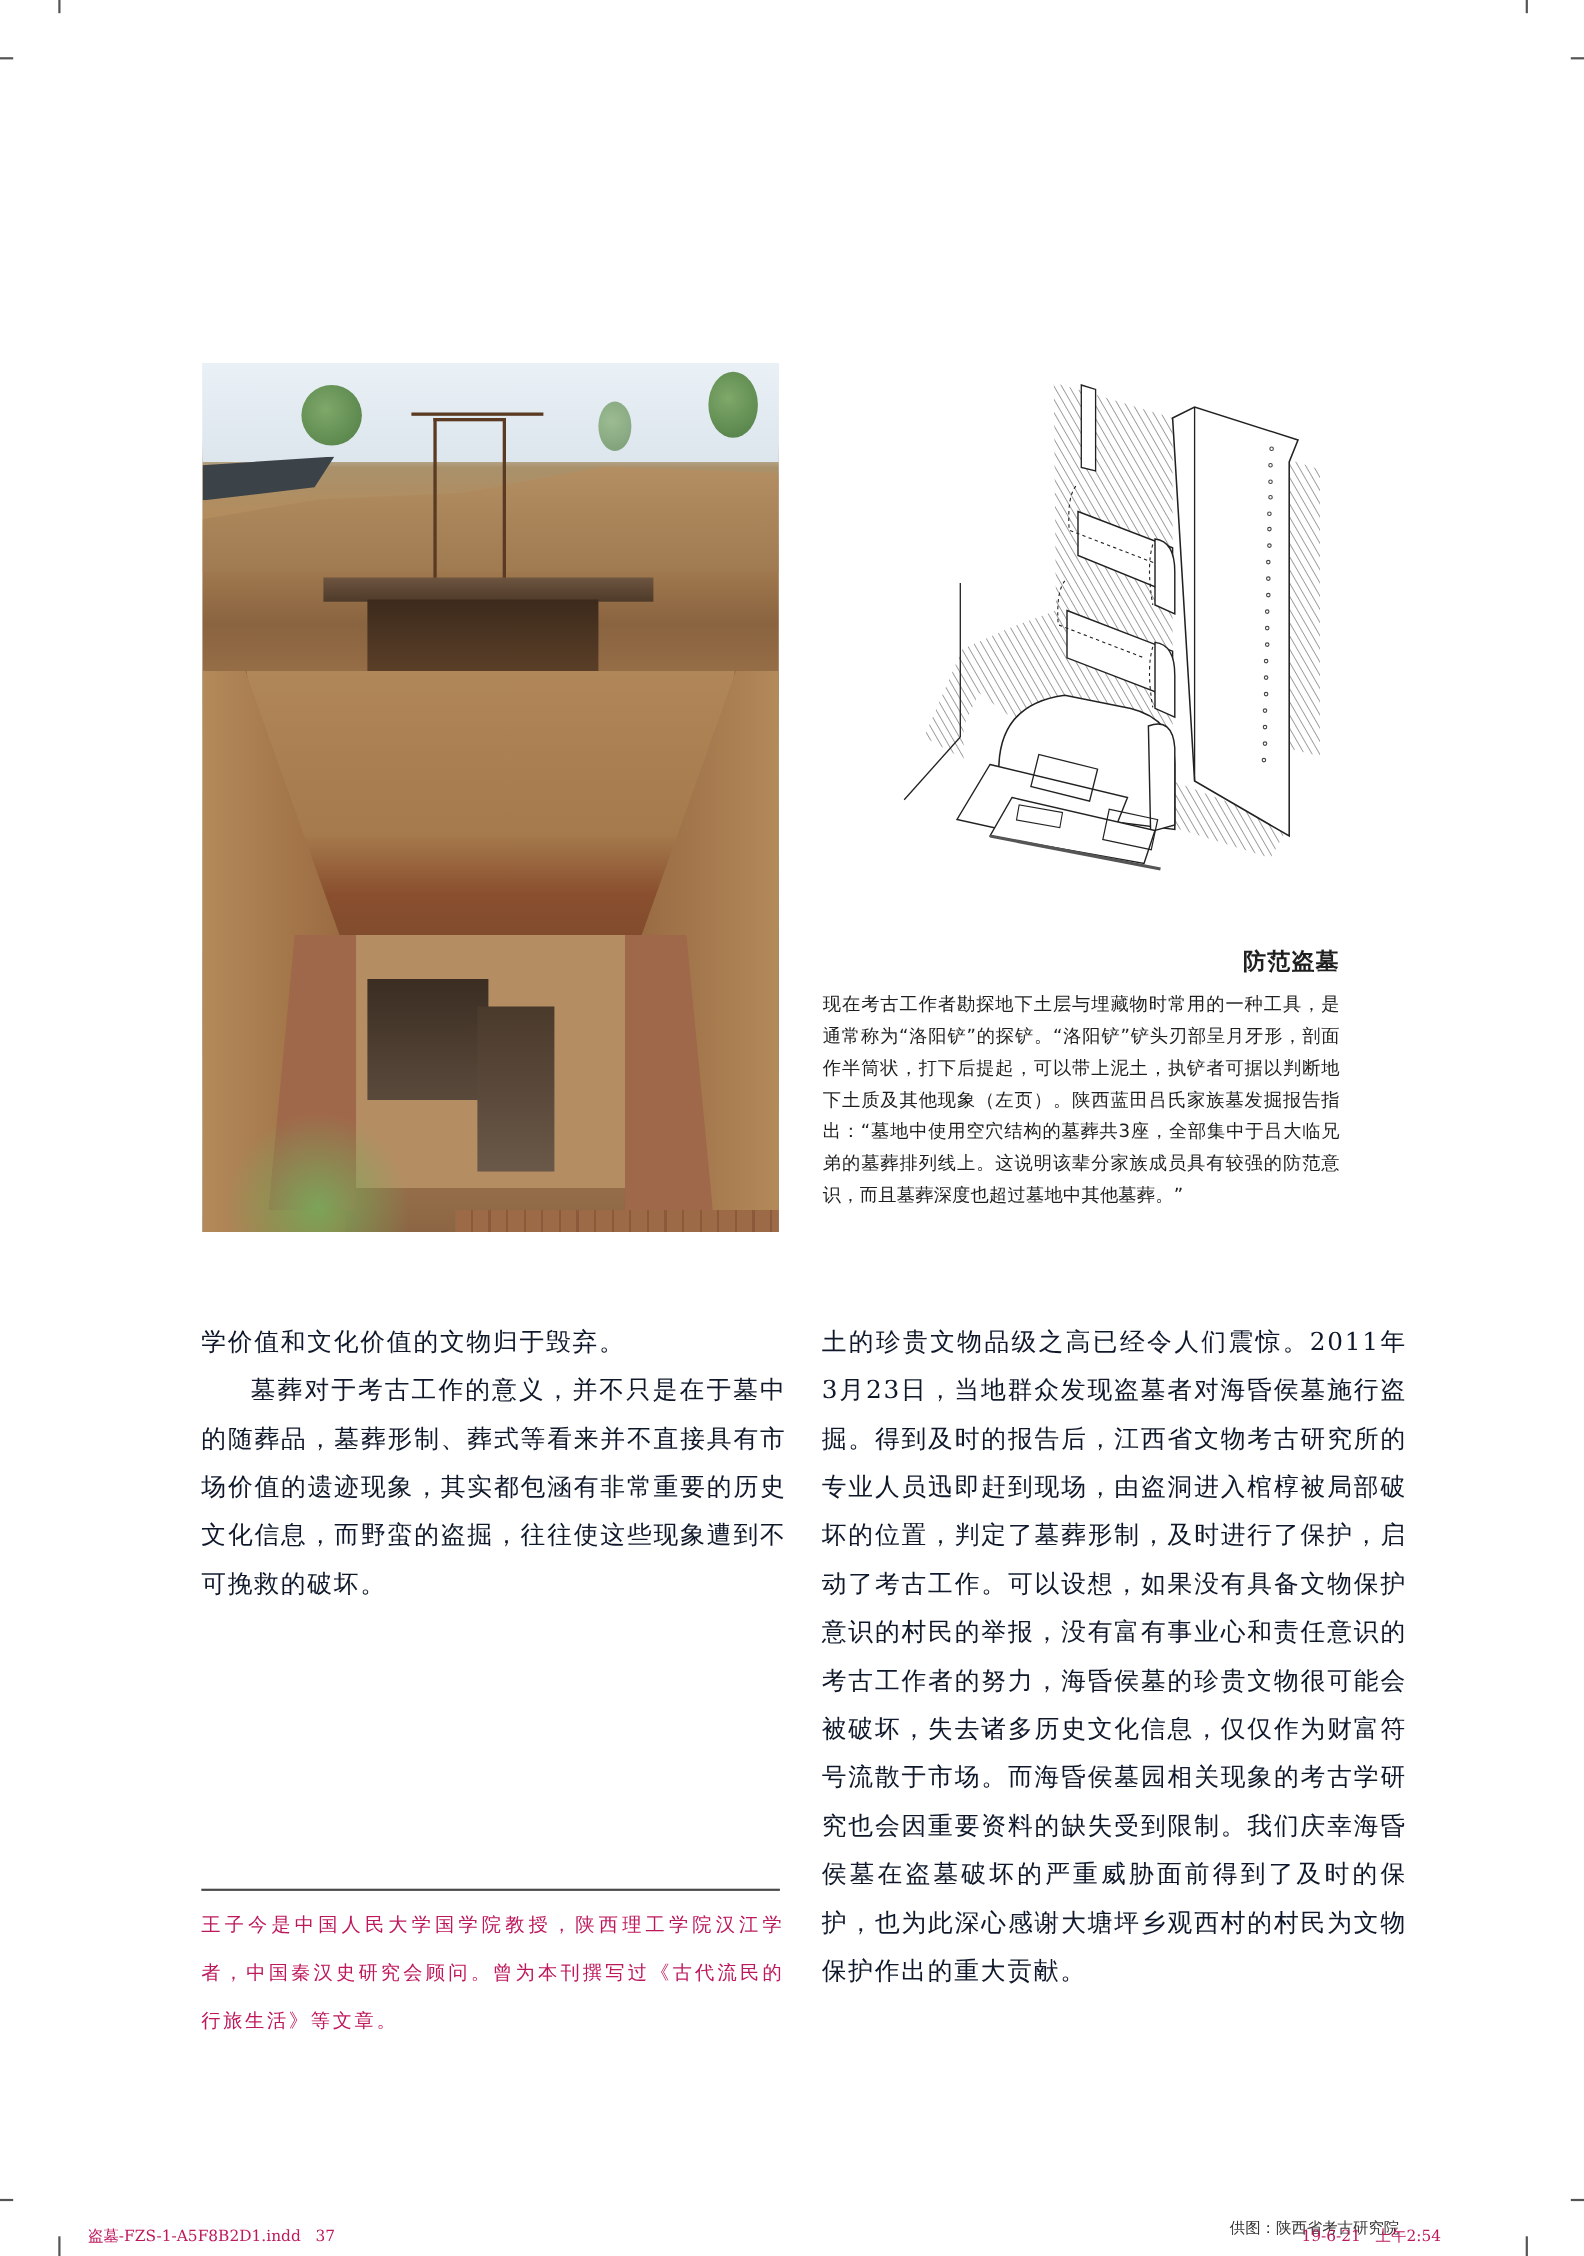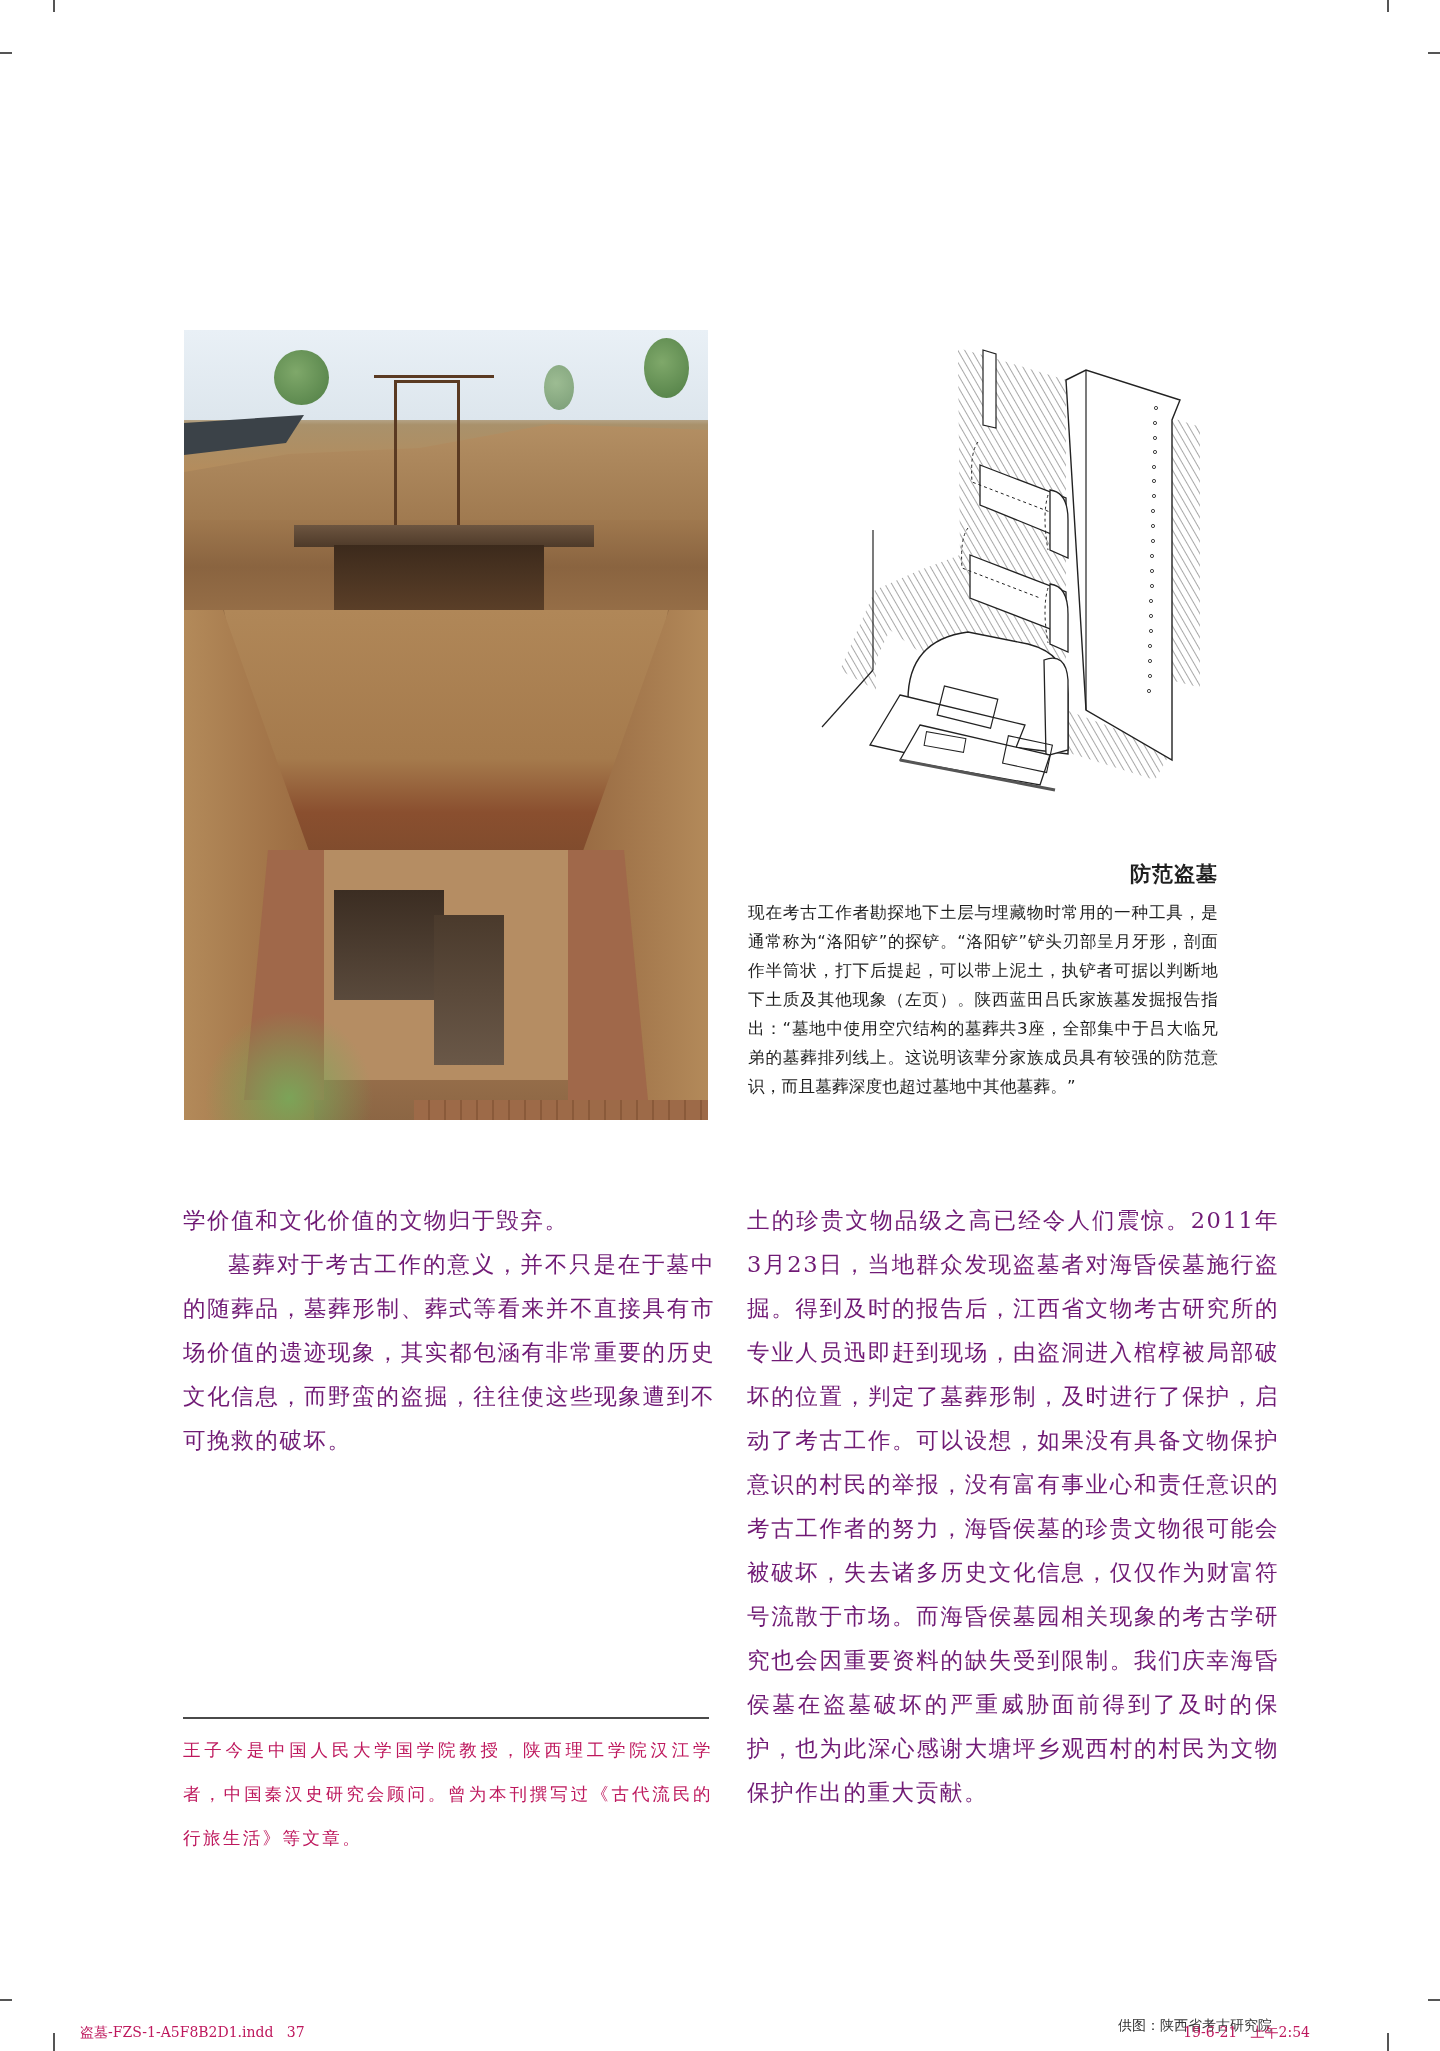--- a/index.html
+++ b/index.html
@@ -35,21 +35,21 @@
   .diagram { position: absolute; left: 800px; top: 330px; width: 400px; height: 470px; }
 
   
   .sidebar { position:absolute; left: 748px; top: 838px; width: 470px;
              font-family: "DejaVu Sans", "Liberation Sans", sans-serif; color:#1f1f1f; }
   .sidebar .title { font-family: "DejaVu Serif", "Liberation Serif", serif; font-weight: bold; font-size: 21px; line-height: 40px; margin: 16px 0 4px 0; letter-spacing: 1px; text-align: right; }
   .sidebar .body { font-size: 16.6px; line-height: 29px; text-align: justify; letter-spacing: 0.2px; }
 
   
   .col { position:absolute; top: 1198px; width: 532px; font-size: 22.5px; line-height: 44px;
-         text-align: justify; color:#701a75; letter-spacing: 1.6px; }
+         text-align: justify; color:#0f172a; letter-spacing: 1.6px; }
   .col p { margin: 0; }
   .col p.indent { text-indent: 2em; }
   .col-left { left: 183px; }
   .col-right { left: 747px; }
 
   .rule { position:absolute; left: 183px; top: 1717px; width: 526px; height: 2px; background:#4a4a4a; }
   .bio { position:absolute; left: 183px; top: 1728px; width: 530px; font-size: 17.5px; line-height: 44px; color:#be185d; letter-spacing: 2.4px; text-align: justify; }
 
   .credit { position:absolute; right: 168px; top: 1976px; font-family: Liberation Sans, sans-serif; font-size: 14px; color:#333;margin-top:41px; }
 

